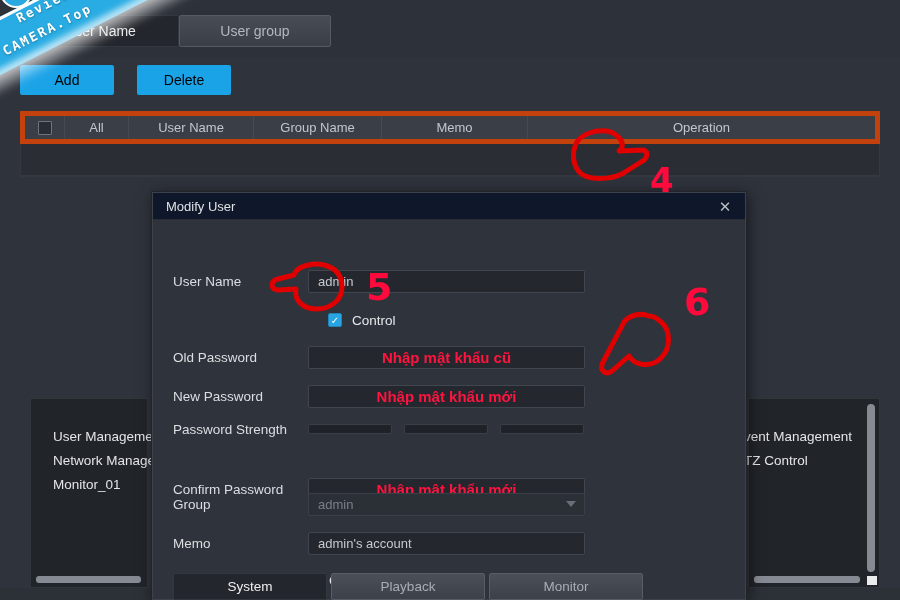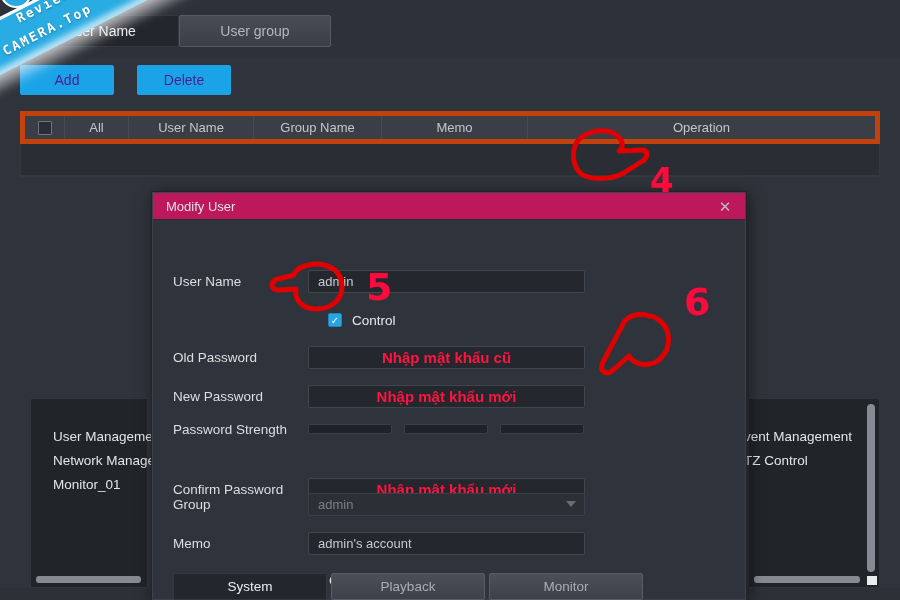--- a/index.html
+++ b/index.html
@@ -33,21 +33,21 @@
     background: linear-gradient(180deg,#474c55 0%,#3a3e47 100%);
     border: 1px solid #555b66;
     color: #b4b8bf;
   }
 
   
   .btnrow { position: absolute; left: 0; top: 58px; width: 900px; height: 48px; }
   .bluebtn {
     position: absolute; top: 7px; height: 30px;
     background: #1ba3e8;
-    color: #4c1d95; font-size: 14px;
+    color: #000000; font-size: 14px;
     display: flex; align-items: center; justify-content: center;
     border: none; border-radius: 2px; cursor: pointer;
   }
   .bluebtn.b1 { left: 20px; width: 94px; }
   .bluebtn.b2 { left: 137px; width: 94px; }
 
   
   .table { position: absolute; left: 20px; top: 111px; width: 860px; }
   .trow { display: flex; height: 33px; align-items: stretch; }
   .thead { background: #3a3e46; border: 5px solid #c2410c; }
@@ -113,21 +113,21 @@
 
   
   .modal {
     position: absolute; left: 152px; top: 192px; width: 594px; height: 408px;
     background: #2f333b;
     border: 1px solid #3d414a;
     box-shadow: 0 0 0 1px #21242a, 2px 2px 14px rgba(0,0,0,.55);
   }
   .modal-title {
     position: relative; height: 27px;
-    background: #be185d;
+    background: #0f172a;
     border-bottom: 1px solid #2a2d34;
     display: flex; align-items: center;
   }
   .modal-title .t {
     margin-left: 13px; font-size: 13px; color: #dfe1e4;
   }
   .modal-close {
     position: absolute; right: 10px; top: 4px;
     width: 20px; height: 20px;
     display: flex; align-items: center; justify-content: center;

